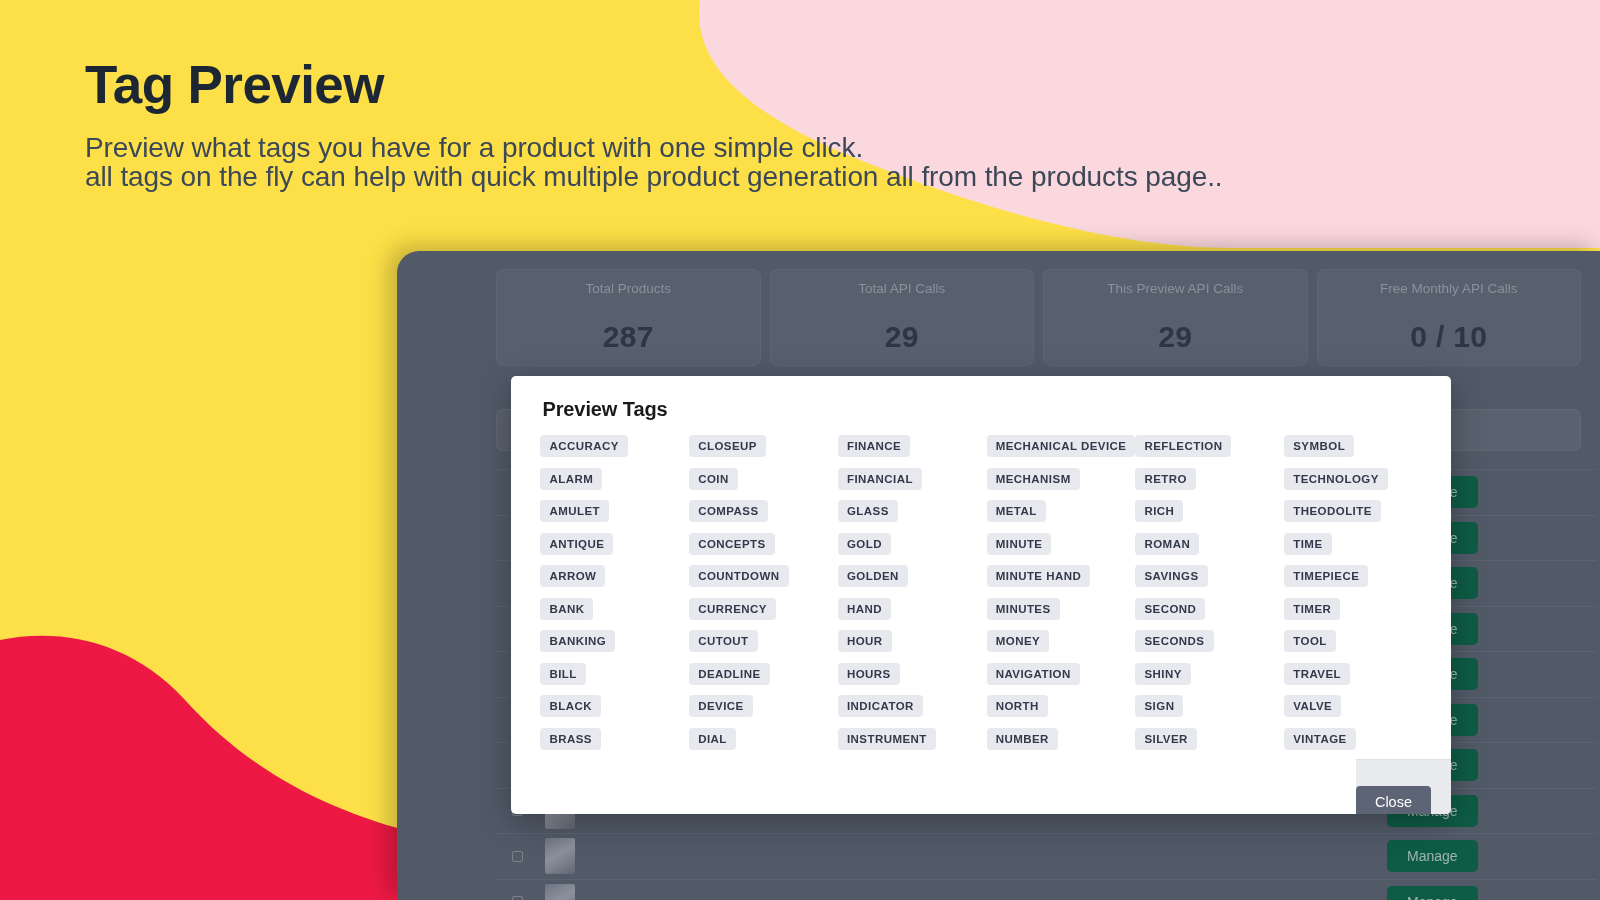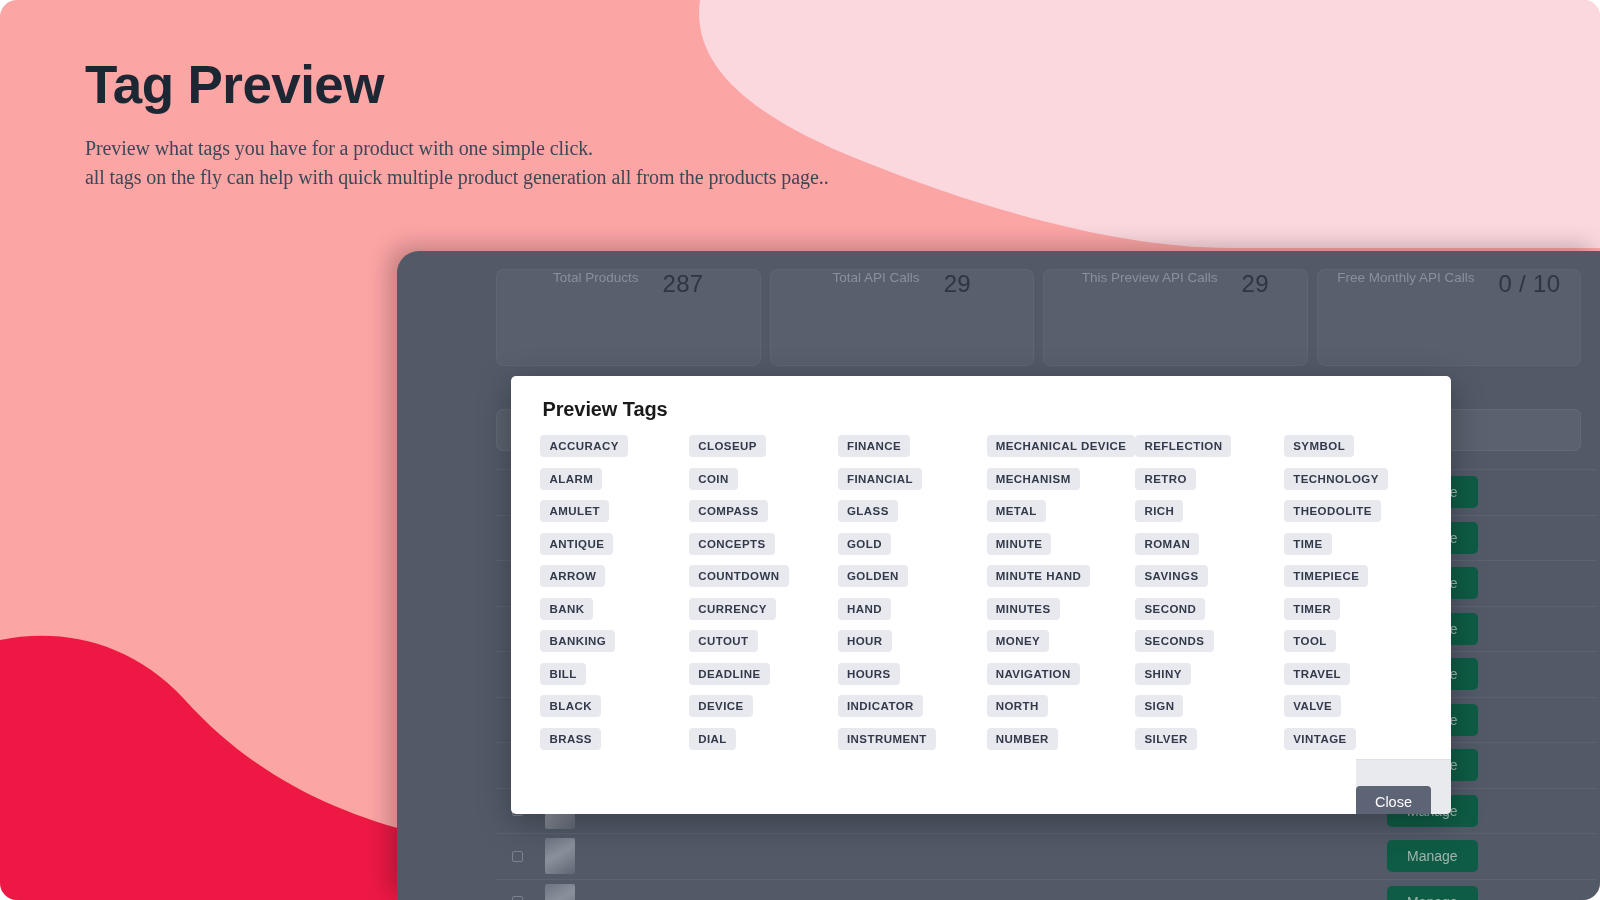--- a/index.html
+++ b/index.html
@@ -2,43 +2,42 @@
 <html><head>
 <meta charset="utf-8">
 <style>
   * { box-sizing: border-box; margin: 0; padding: 0; }
   html, body {
     width: 1600px; height: 900px;
     overflow: hidden;
     background: #ffffff;
     font-family: "Liberation Sans", sans-serif;
   }
-  #root { position: relative; width: 1600px; height: 900px; overflow: hidden; background: #fca5a5; border-radius: 17px; }
+  #root { position: relative; width: 1600px; height: 900px; overflow: hidden; background: #fde047; }
 
   
   .blob-layer { position: absolute; inset: 0; z-index: 0; pointer-events: none; }
   .blob-svg { position: absolute; inset: 0; width: 1600px; height: 900px; }
 
   
   .hero { position: absolute; left: 85px; top: 56px; z-index: 3; }
   .hero-title {
     font-size: 53px;
     font-weight: bold;
     color: #1d2733;
     letter-spacing: -0.6px;
     line-height: 1.1;
   }
   .hero-sub {
     margin-top: 20px;
-    font-size: 20px;
+    font-size: 28px;
     line-height: 28.5px;
     color: #3c4858;
     font-weight: 400;
     letter-spacing: -0.1px;
-    font-family: Liberation Serif, serif;
   }
 
   
   .app-panel {
     position: absolute;
     left: 397px; top: 251px;
     width: 1203px; height: 649px;
     background: #525a68;
     border-radius: 22px 0 0 0;
     box-shadow: -9px -6px 22px rgba(0,0,0,0.22);
@@ -50,25 +49,25 @@
   .stats-row {
     position: absolute; left: 99px; top: 18px;
     width: 1085px; height: 97px;
     display: flex; gap: 9px;
   }
   .stat-card {
     flex: 1;
     background: rgba(255,255,255,0.035);
     border: 1px solid rgba(255,255,255,0.045);
     border-radius: 8px;
-    display: flex; flex-direction: row; align-items: flex-start; justify-content: center;
+    display: flex; flex-direction: column; align-items: center; justify-content: center;
     gap: 24px;
   }
   .stat-label { font-size: 13.5px; color: #8a909c; font-weight: 400; }
-  .stat-value { font-size: 24px; color: #2f3542; font-weight: 400; letter-spacing: 0.3px; }
+  .stat-value { font-size: 30px; color: #2f3542; font-weight: 700; letter-spacing: 0.3px; }
 
   
   .toolbar-strip {
     position: absolute; left: 99px; top: 158px;
     width: 1085px; height: 42px;
     background: rgba(255,255,255,0.05);
     border: 1px solid rgba(255,255,255,0.05);
     border-radius: 7px;
   }
 

